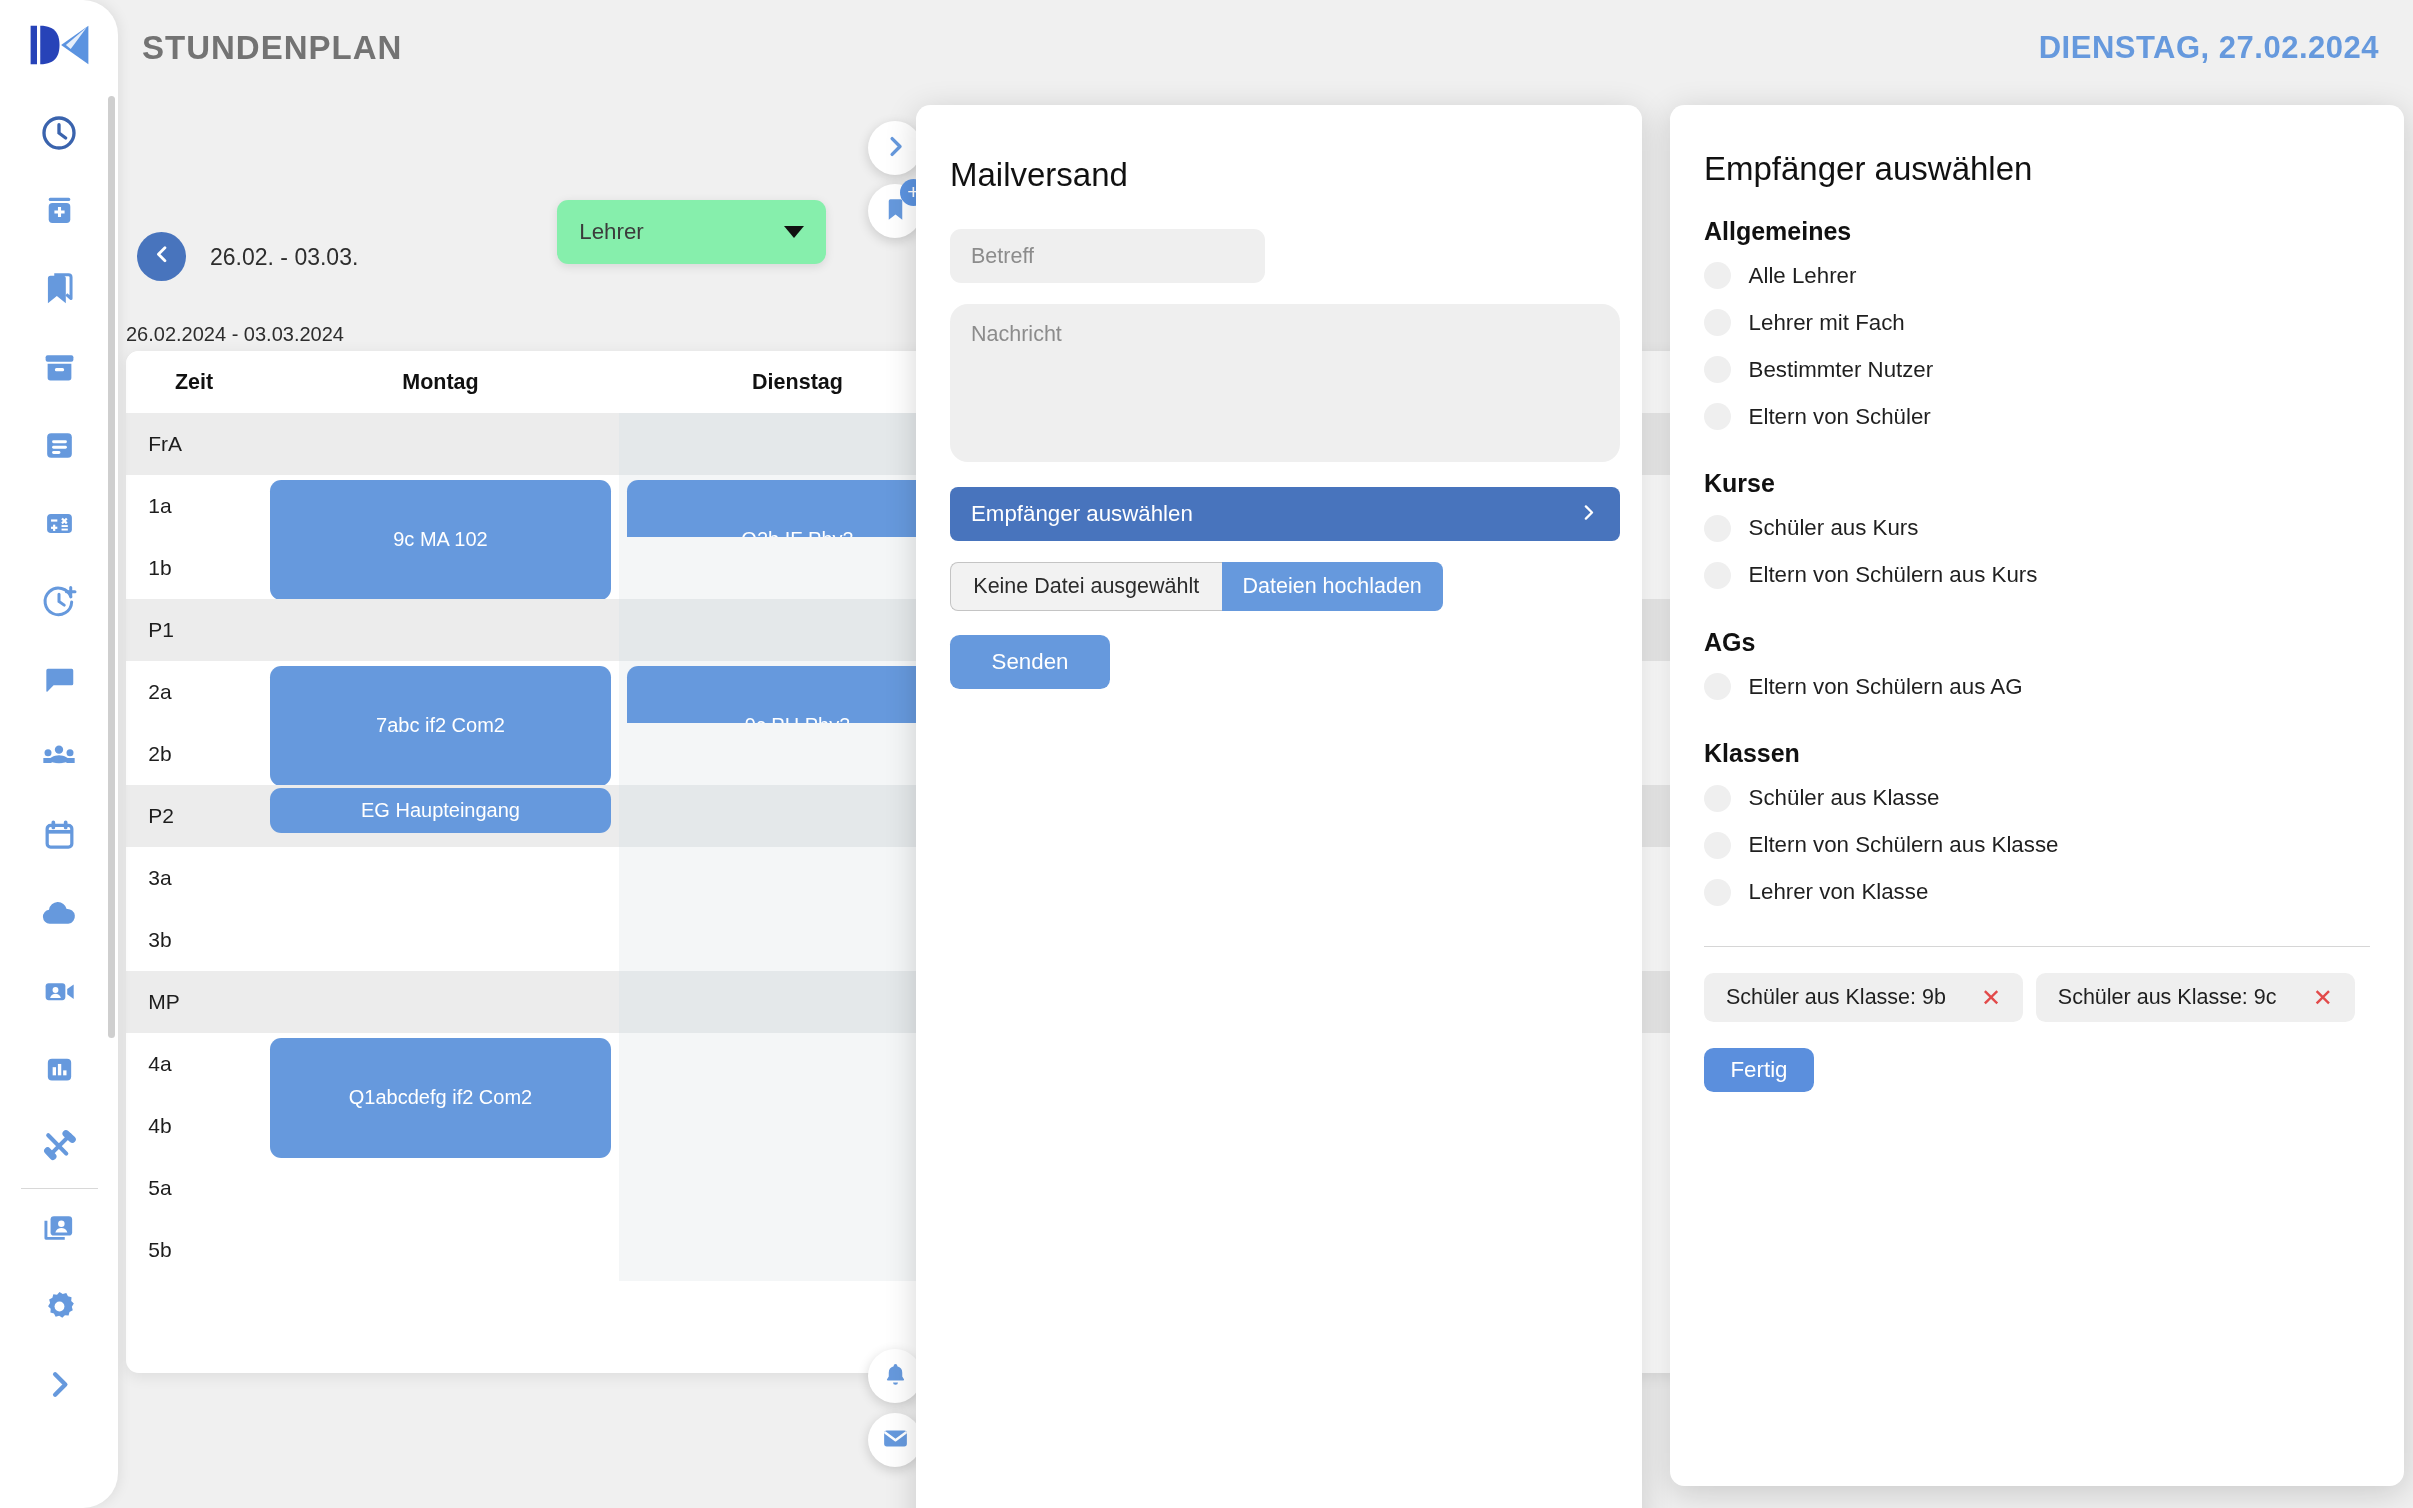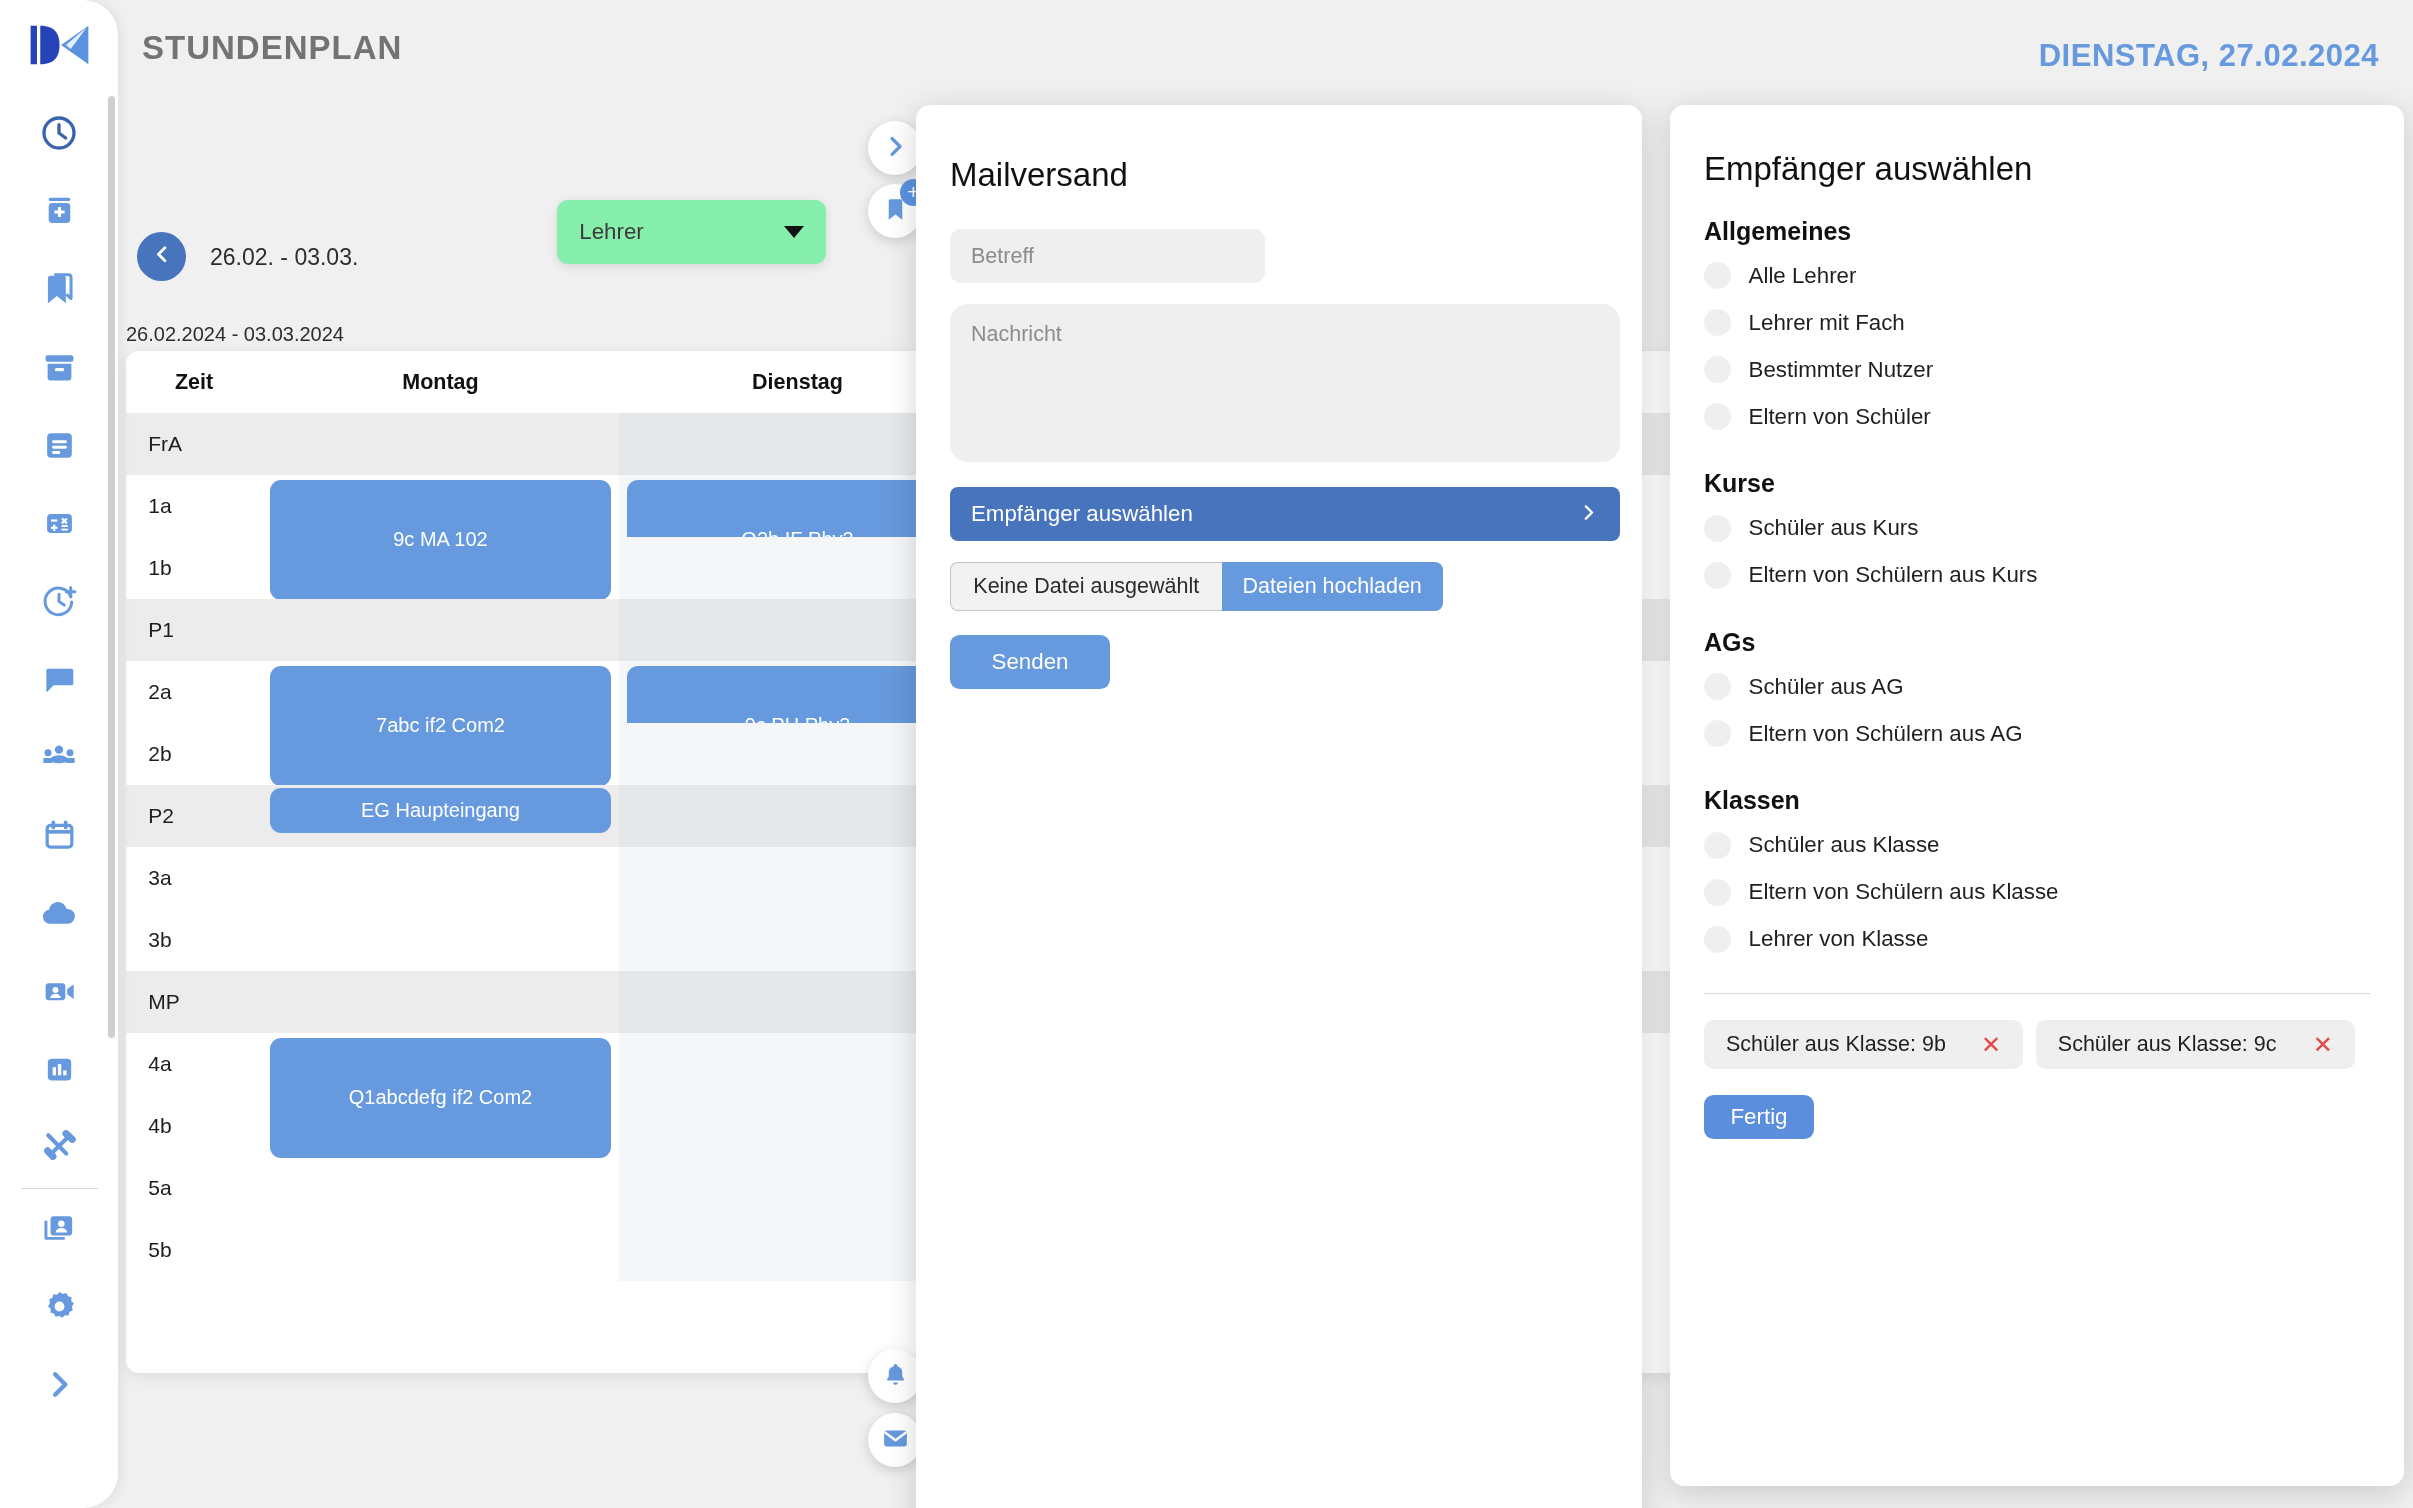--- a/index.html
+++ b/index.html
@@ -52,21 +52,20 @@
   }
   .app-title {
     position: absolute; left: 24px; top: 29px;
     font-size: 33px; font-weight: 700; letter-spacing: 1px;
     color: #737373;
   }
   .date-title {
     position: absolute; right: 34px; top: 30px;
     font-size: 31px; font-weight: 700; letter-spacing: 0.5px;
     color: #6699dd;
-    margin-top: 8px;
   }
 
   
   .tt-wrap {
     position: absolute; left: 126px; top: 72px;
     width: 1596px; height: 1373px;
   }
   .tt-filter {
     position: absolute; left: 431px; top: 128px;
     width: 269px; height: 64px;
@@ -746,24 +745,20 @@
           <span class="radio-dot"></span>
           <span>Schüler aus Kurs</span>
         </div>
         <div class="radio-row">
           <span class="radio-dot"></span>
           <span>Eltern von Schülern aus Kurs</span>
         </div>
         <div class="grp-head">AGs</div>
         <div class="radio-row">
           <span class="radio-dot"></span>
-          <span>Schüler aus AG</span>
-        </div>
-        <div class="radio-row">
-          <span class="radio-dot"></span>
           <span>Eltern von Schülern aus AG</span>
         </div>
         <div class="grp-head">Klassen</div>
         <div class="radio-row">
           <span class="radio-dot"></span>
           <span>Schüler aus Klasse</span>
         </div>
         <div class="radio-row">
           <span class="radio-dot"></span>
           <span>Eltern von Schülern aus Klasse</span>

